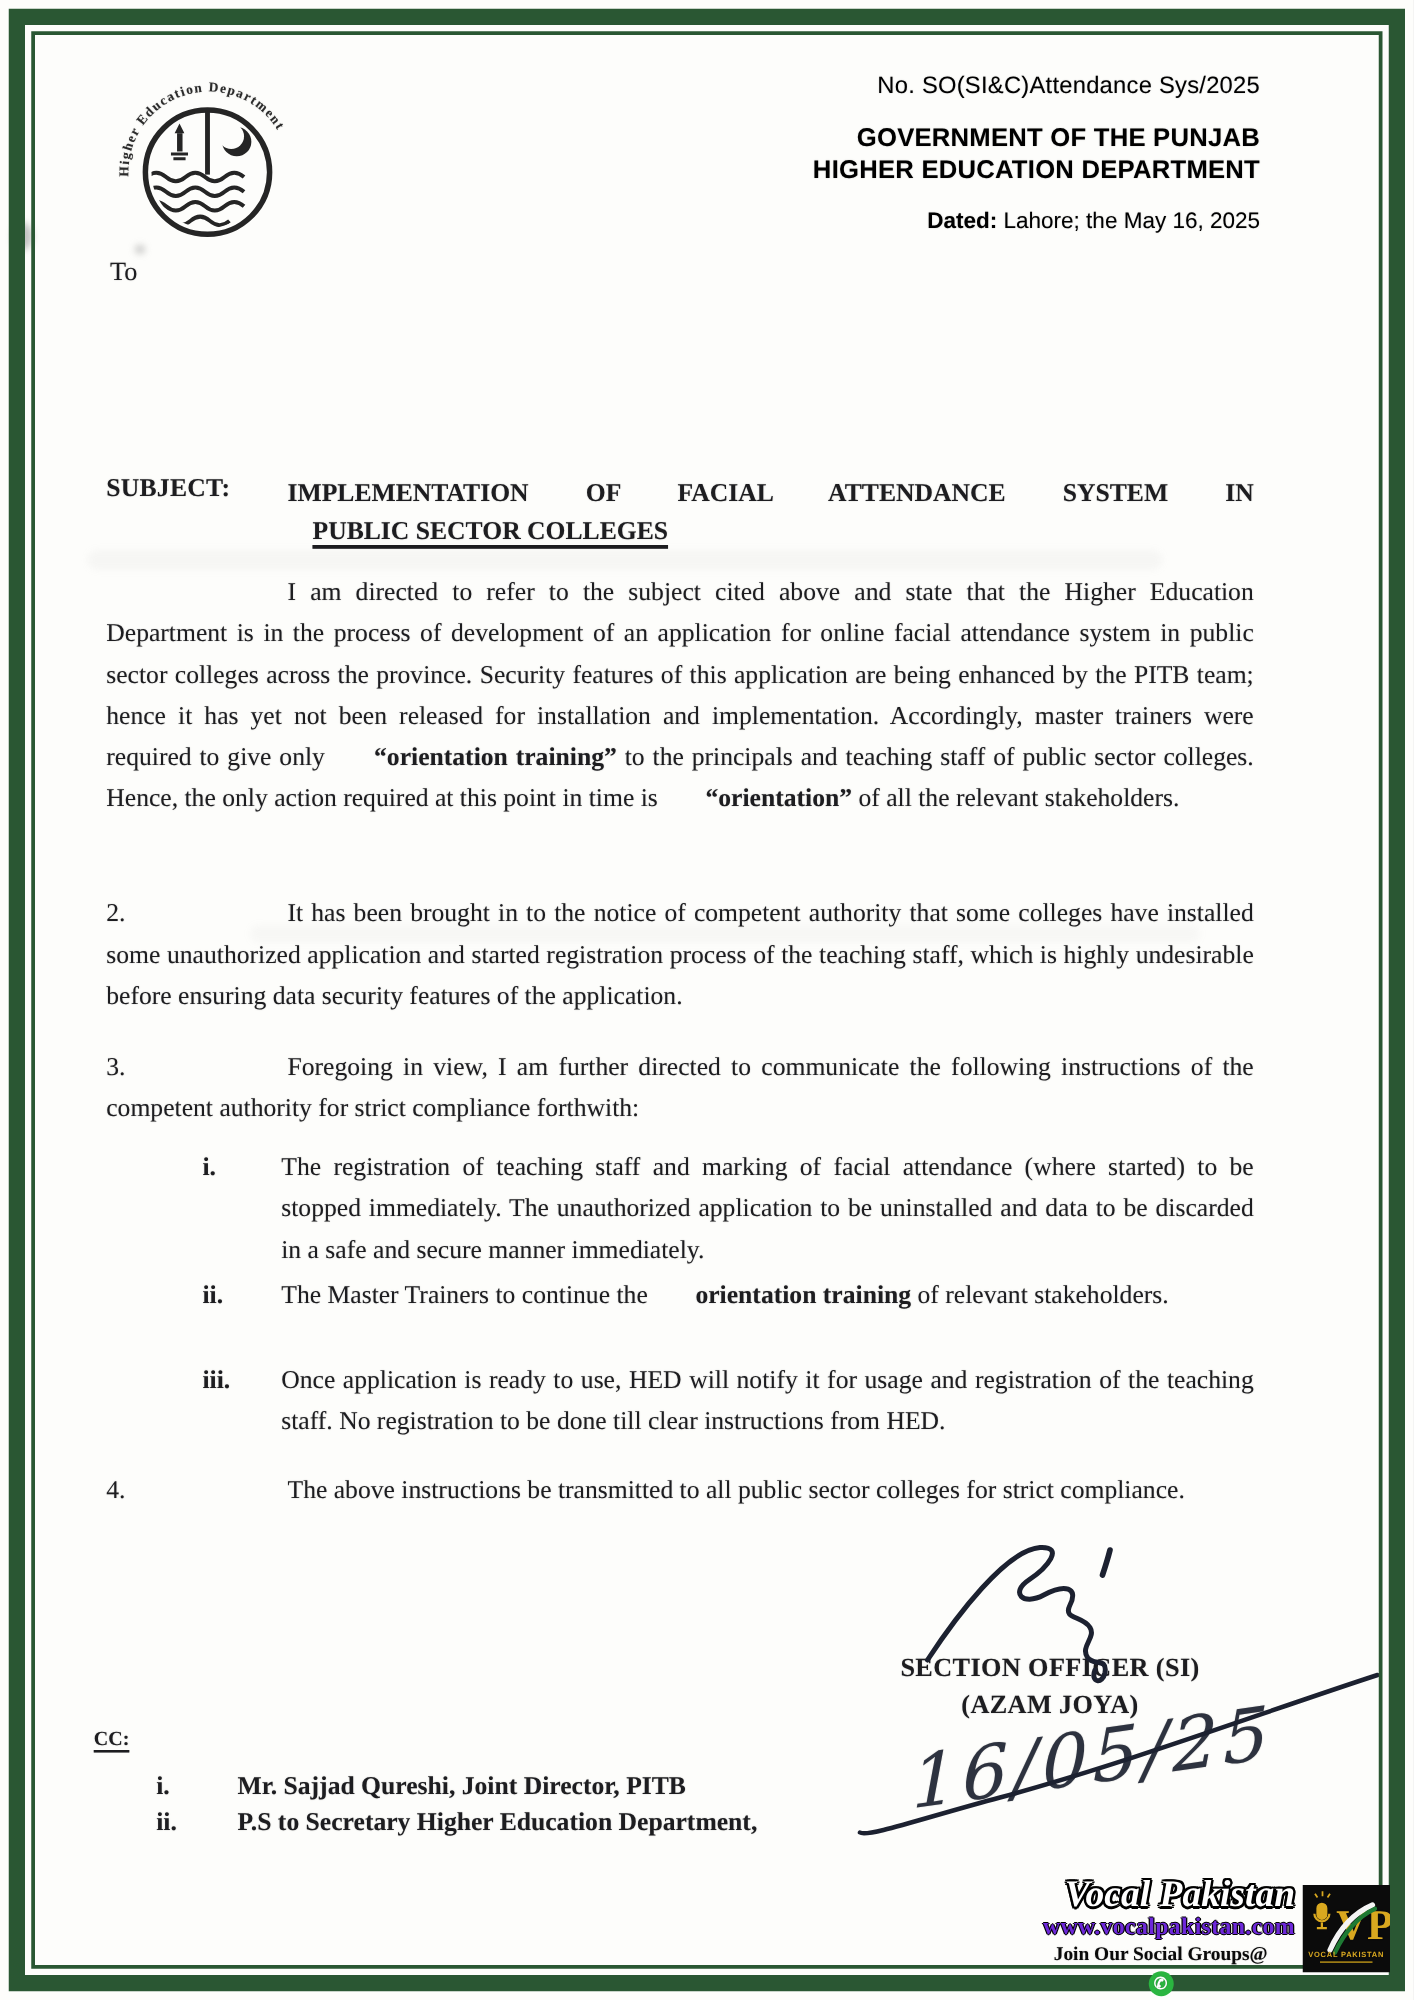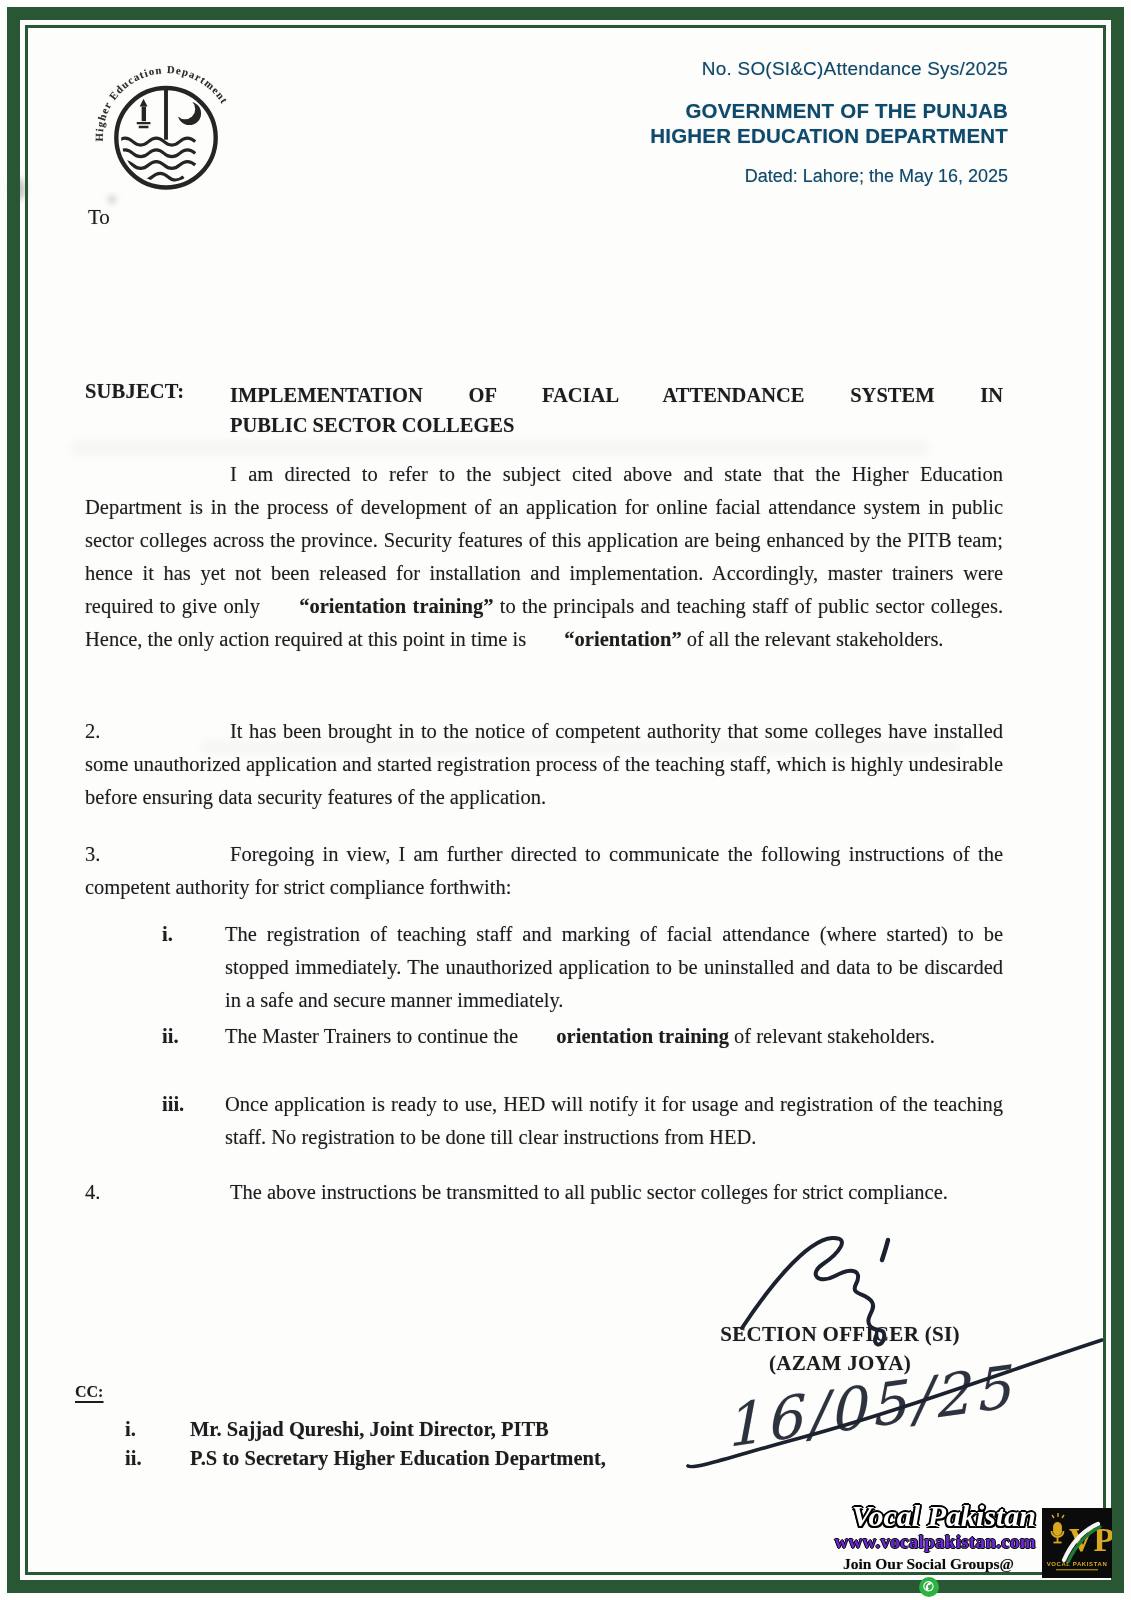--- a/index.html
+++ b/index.html
@@ -11,37 +11,37 @@
   
   .smudge{position:absolute;border-radius:50%;filter:blur(3px);pointer-events:none;}
   .s1{left:10px;top:178px;width:16px;height:22px;background:rgba(90,90,90,.35);}
   .s2{left:108px;top:196px;width:8px;height:7px;background:rgba(120,120,120,.4);}
   .s3{left:70px;top:440px;width:860px;height:16px;background:rgba(160,160,155,.07);border-radius:8px;}
   .s4{left:200px;top:740px;width:760px;height:14px;background:rgba(160,160,155,.06);border-radius:8px;}
 
   .doc{text-shadow:0 0 1px rgba(35,35,35,.35);}
 
   
-  .hdr{position:absolute;right:123px;top:58px;text-align:right;font-family:"Liberation Sans",sans-serif;color:#0c4a6e;}
+  .hdr{position:absolute;right:123px;top:58px;text-align:right;font-family:"Liberation Sans",sans-serif;color:#000000;}
   .ref{font-size:19px;letter-spacing:.2px;}
   .gov{font-size:20.5px;font-weight:bold;line-height:25px;margin-top:18px;letter-spacing:.2px;}
   .dated{font-size:18px;margin-top:18px;}
-  .dated b{font-weight:normal;}
+  .dated b{font-weight:bold;}
 
   
   .seal{position:absolute;left:88px;top:52px;width:156px;height:152px;}
 
   .to{position:absolute;left:88px;top:205px;font-size:21px;}
   .addr{position:absolute;left:237px;top:266px;font-size:20.5px;line-height:27px;}
 
   .subj-label{position:absolute;left:85px;top:380px;font-size:20.5px;font-weight:bold;letter-spacing:.2px;}
   .subj{position:absolute;left:230px;top:380px;width:773px;font-size:20.5px;font-weight:bold;}
   .subj .l1{text-align:justify;text-align-last:justify;line-height:30px;
             text-decoration-thickness:2.5px;text-underline-offset:5px;}
-  .subj .l2{line-height:30px;text-decoration-thickness:2.5px;text-underline-offset:5px;}
+  .subj .l2{line-height:30px;text-decoration:underline;text-decoration-thickness:2.5px;text-underline-offset:5px;margin-left:20px;}
 
   .para{position:absolute;left:85px;width:918px;font-size:20.5px;line-height:33px;
         text-align:justify;text-indent:145px;}
   .pnum{position:absolute;left:0;top:0;text-indent:0;}
   .item{position:absolute;left:225px;width:778px;font-size:20.5px;line-height:33px;text-align:justify;}
   .inum{position:absolute;left:-63px;top:0;font-weight:bold;}
   b.bb{font-weight:bold;margin-left:33px;}
 
   
   .sigblock{position:absolute;left:690px;top:1320px;width:300px;text-align:center;

